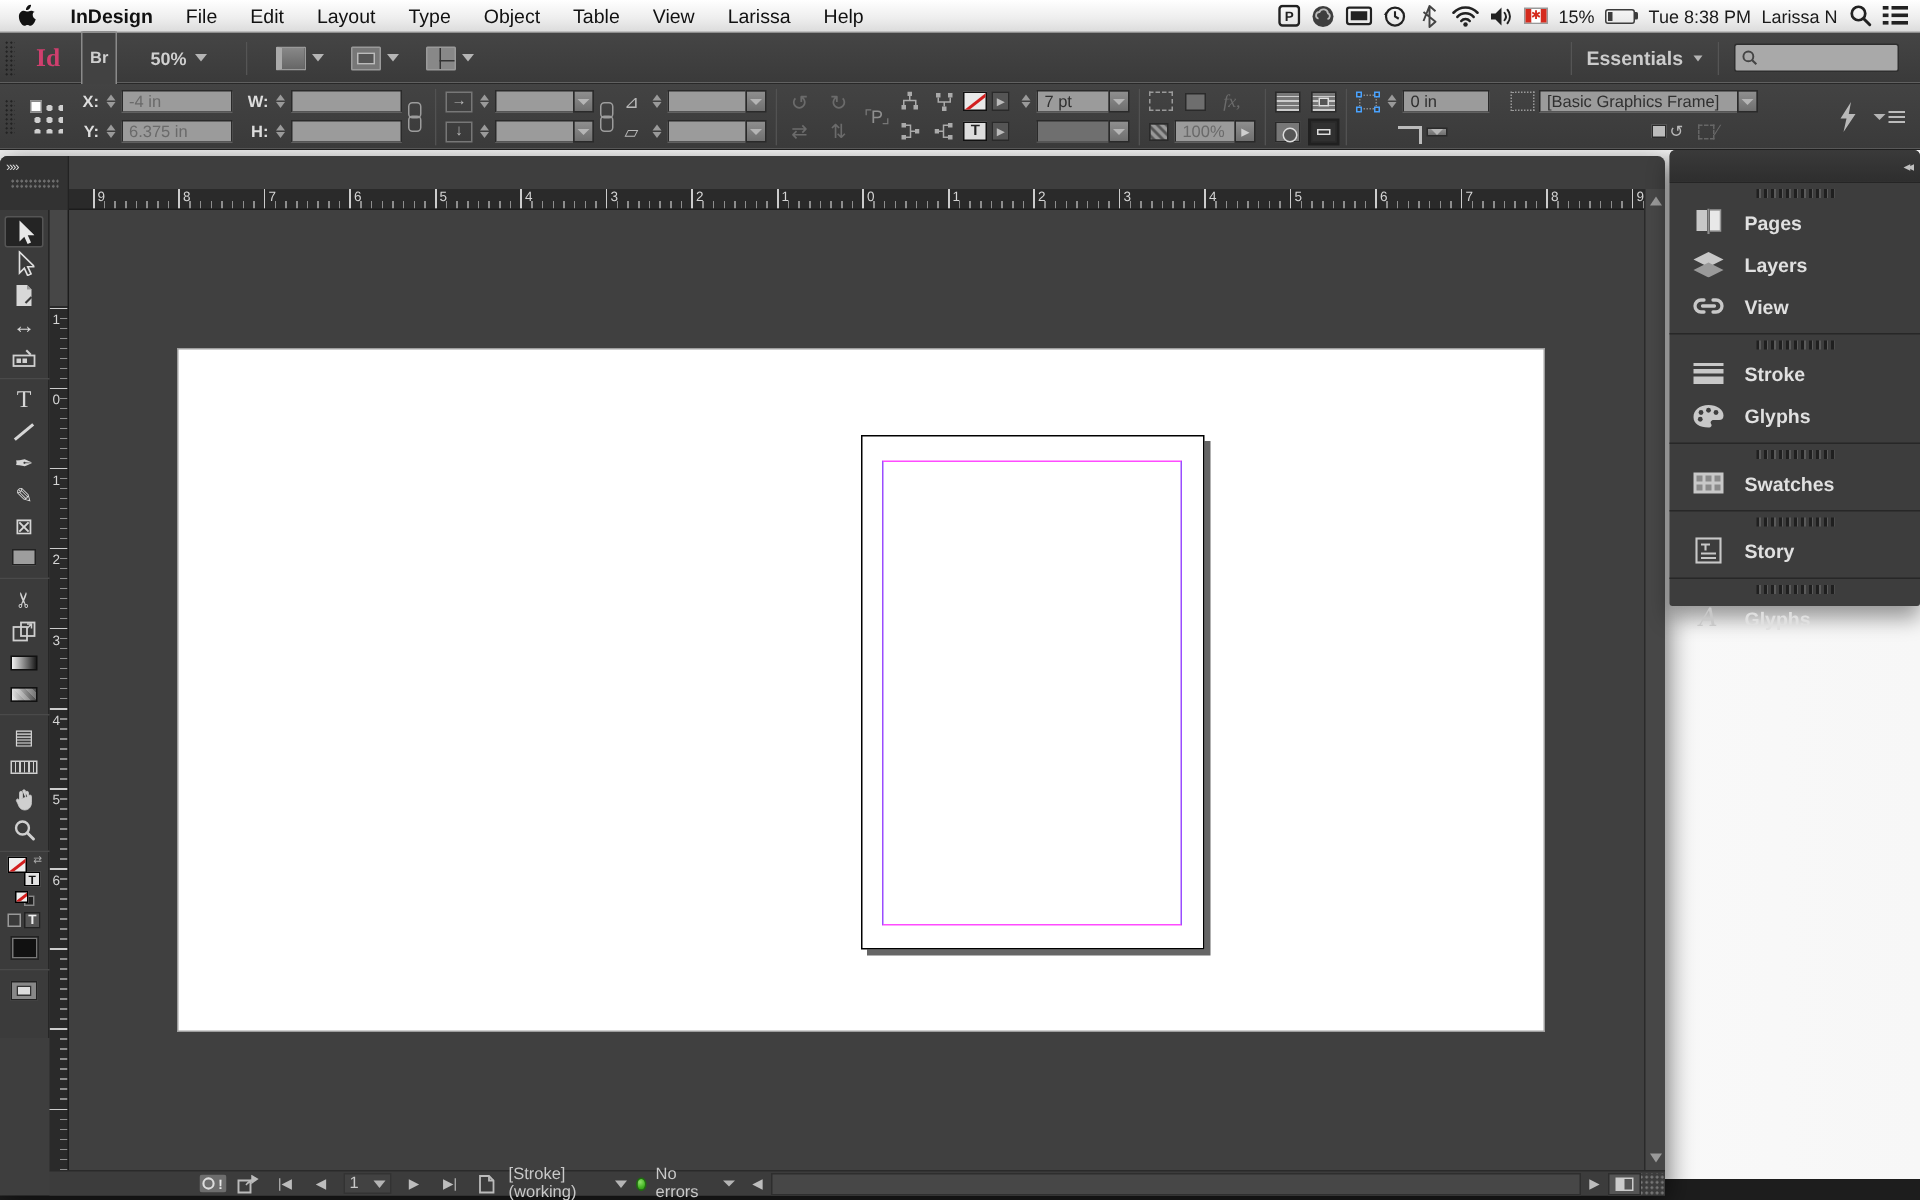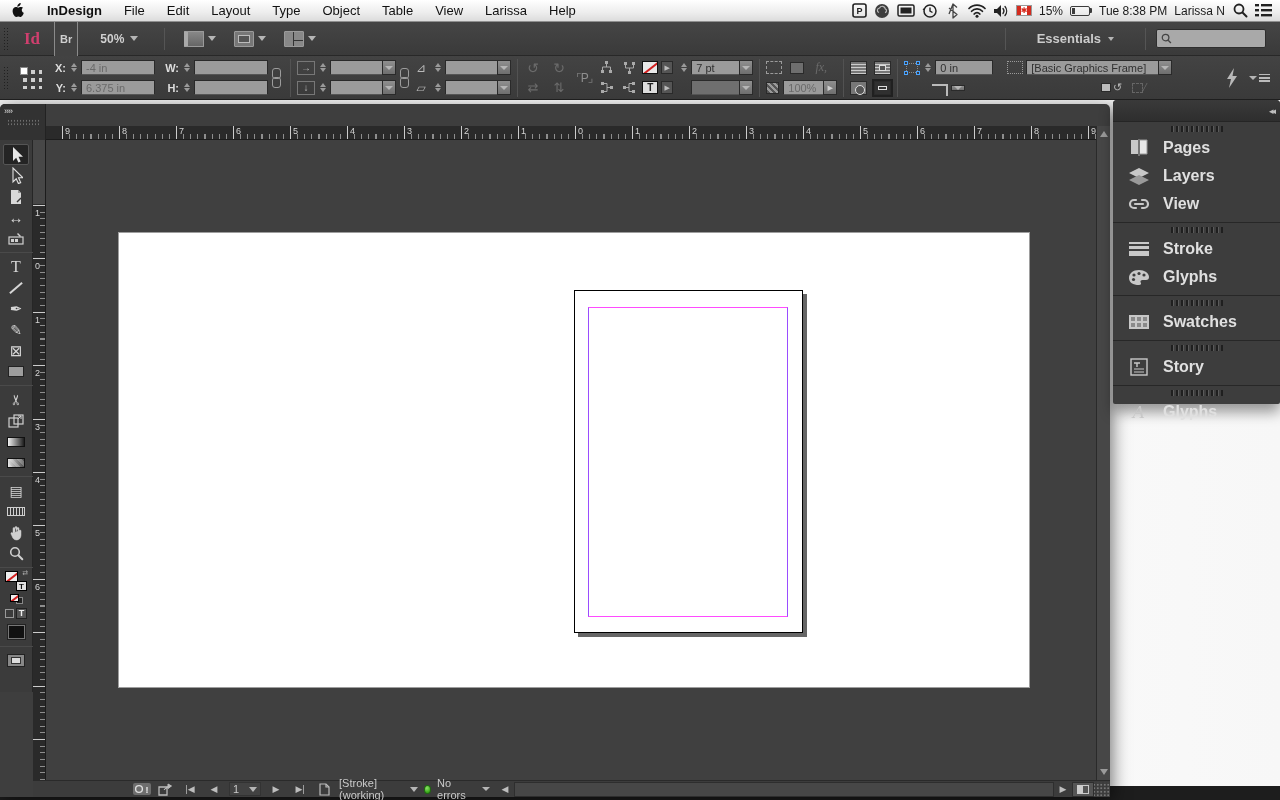--- a/index.html
+++ b/index.html
@@ -37,21 +37,21 @@
   .zoom-combo{display:flex;align-items:center;gap:6px;font-size:12px;font-weight:bold;color:#d0d0d0;margin-right:16px;}
   .dd-arrow{width:0;height:0;border-left:4px solid transparent;border-right:4px solid transparent;border-top:5px solid #b5b5b5;display:inline-block;}
   .ab-sep{width:1px;height:22px;background:#2b2b2b;border-right:1px solid #555;margin:0 10px;}
   .ab-drop{display:flex;align-items:center;gap:4px;margin:0 9px;}
   .mini-ic{width:20px;height:16px;border:1px solid #9a9a9a;background:#777;position:relative;border-radius:1px;}
   .mini-ic.viewopt{background:linear-gradient(#888,#666);border-left:4px solid #aaa;}
   .mini-ic.screenmode::after{content:"";position:absolute;inset:3px;border:1px solid #bbb;background:#555;}
   .mini-ic.arrange{background:#888;}
   .mini-ic.arrange::after{content:"";position:absolute;left:8px;top:0;bottom:0;width:1px;background:#333;}
   .mini-ic.arrange::before{content:"";position:absolute;left:8px;right:0;top:8px;height:1px;background:#333;z-index:2;}
-  .workspace{display:flex;align-items:center;gap:7px;font-size:13px;font-weight:bold;color:#cccccc;margin:0 21px;}
+  .workspace{display:flex;align-items:center;gap:7px;font-size:13px;font-weight:bold;color:#cccccc;margin:0 0;}
   .searchbox{width:110px;height:19px;background:#a9a9a9;border:1px solid #2e2e2e;border-radius:2px;
     display:flex;align-items:center;padding:0 4px;gap:3px;margin-right:14px;}
 
   
   #controlbar{position:absolute;left:0;top:56px;width:1280px;height:44px;
     background:linear-gradient(#434343,#3a3a3a);border-bottom:1px solid #1e1e1e;
     display:flex;align-items:center;color:#cfcfcf;font-size:11px;z-index:50;overflow:hidden;}
   .cp-sep{width:1px;height:38px;background:#2c2c2c;border-right:1px solid #525252;margin:0 6px;flex:none;}
   .cpg{display:flex;flex-direction:column;gap:4px;justify-content:center;flex:none;}
   .cprow{display:flex;align-items:center;gap:3px;height:16px;}
@@ -187,21 +187,21 @@
   
   #dock{position:absolute;left:1113px;top:100px;width:167px;height:304px;background:#3d3d3d;
     border-radius:4px 4px 2px 2px;box-shadow:0 8px 14px rgba(0,0,0,0.4);z-index:40;}
   #dockheader{height:22px;background:linear-gradient(#3a3a3a,#2e2e2e);border-bottom:1px solid #252525;border-radius:4px 4px 0 0;
     display:flex;align-items:center;justify-content:flex-end;padding-right:6px;color:#c0c0c0;font-size:9px;letter-spacing:-2px;}
   .dgroup{border-bottom:1px solid #272727;padding-bottom:4px;}
   .dgrip{width:52px;height:6px;margin:4px auto 2px;
     background-image:repeating-linear-gradient(90deg,#1f1f1f 0 2px,#5a5a5a 2px 3px,transparent 3px 5px);
     background-size:100% 6px;}
   .drow{height:28px;display:flex;align-items:center;gap:12px;padding-left:14px;cursor:default;}
-  .drow .dlabel{font-size:16px;font-weight:bold;color:#e0e0e0;}
+  .drow .dlabel{font-size:13px;font-weight:bold;color:#e0e0e0;}
   .dicon{width:24px;display:flex;align-items:center;justify-content:center;color:#c8c8c8;}
   .sw-grid{width:20px;height:14px;border:1px solid #c8c8c8;display:grid;grid-template-columns:1fr 1fr 1fr;grid-template-rows:1fr 1fr;}
   .sw-grid i{border:0.5px solid #c8c8c8;background:#8a8a8a;}
   .strokebars{width:20px;display:flex;flex-direction:column;gap:2px;}
   .strokebars i{background:#c8c8c8;display:block;}
   .glyphA{font-family:"DejaVu Serif","Liberation Serif",serif;font-style:italic;font-size:17px;color:#c8c8c8;}
 
   
   #bottomstrip{position:absolute;left:0;top:786px;width:1280px;height:14px;background:#1d1d1d;z-index:20;}
 

